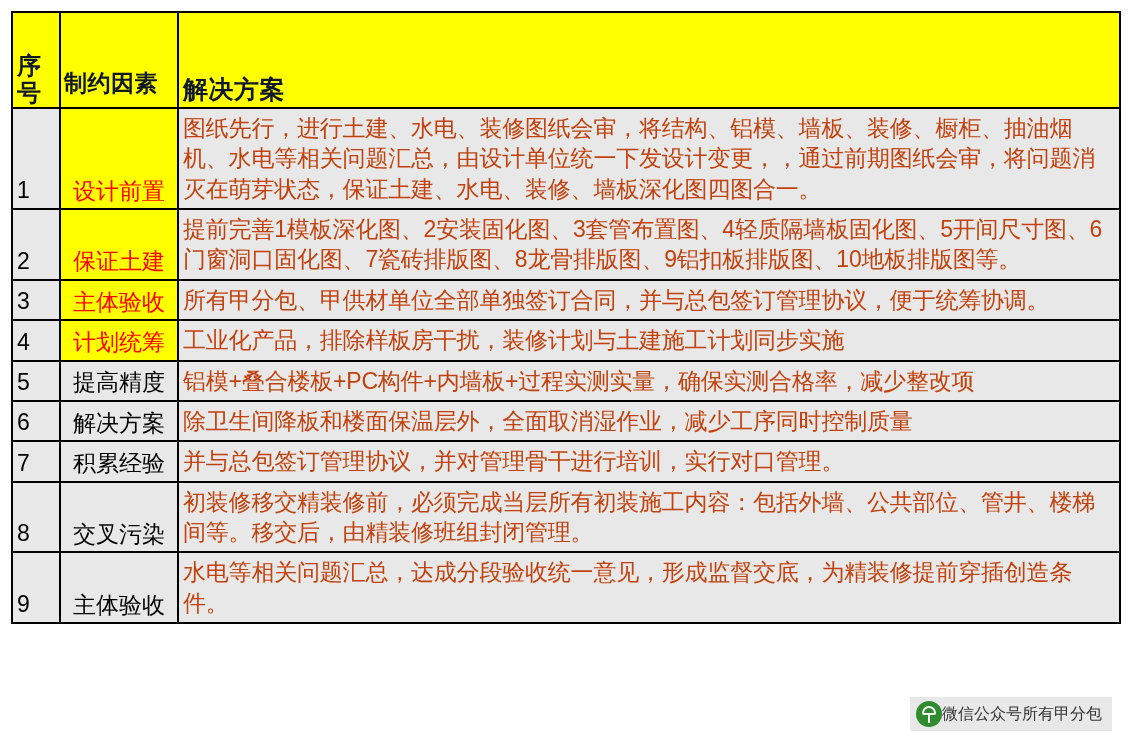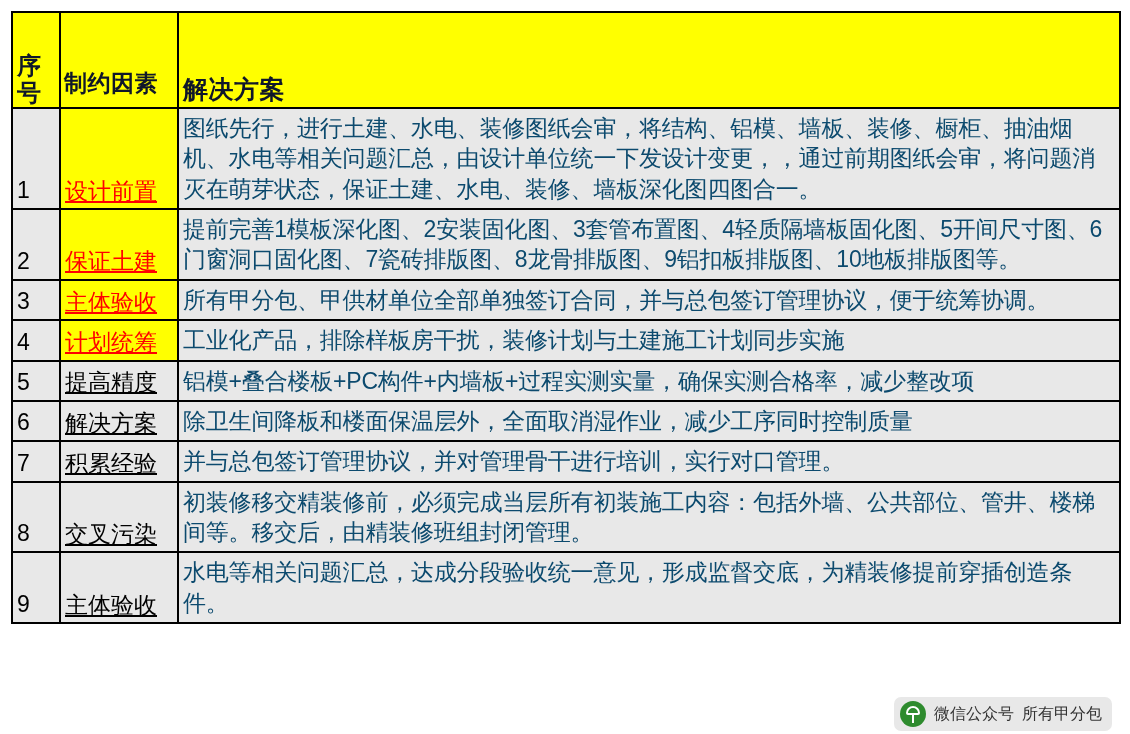--- a/index.html
+++ b/index.html
@@ -63,54 +63,51 @@
   td.no-cell {
     background: #e8e8e8;
     text-align: left;
     vertical-align: bottom;
     font-size: 23px;
     color: #000000;
     padding: 0 0 2px 4px;
   }
   td.fac-cell {
     background: #e8e8e8;
-    text-align: left;
+    text-align: center;
     vertical-align: middle;
     font-size: 23px;
     color: #000000;
     padding: 0 2px;
     line-height: 1.15;
-    text-decoration: underline;
   }
   td.fac-cell.hl {
     background: #ffff00;
     color: #ff0000;
   }
   td.sol-cell {
     background: #e8e8e8;
     text-align: left;
     vertical-align: middle;
     font-size: 23px;
-    color: #0c4a6e;
+    color: #c2410c;
     padding: 3px 4px 3px 6px;
     line-height: 1.32;
     letter-spacing: -0.2px;
   }
 
   
   .watermark {
     position: absolute;
     right: 18px;
     bottom: 14px;
     display: flex;
     align-items: center;
-    gap: 8px;
     padding: 4px 10px 4px 6px;
     background: #e8e8e8;
-    border-radius: 7px;
   }
   .wm-logo {
     width: 26px;
     height: 26px;
     border-radius: 50%;
     background: #2e8b2e;
     position: relative;
     flex: 0 0 auto;
   }
   .wm-logo::before {

